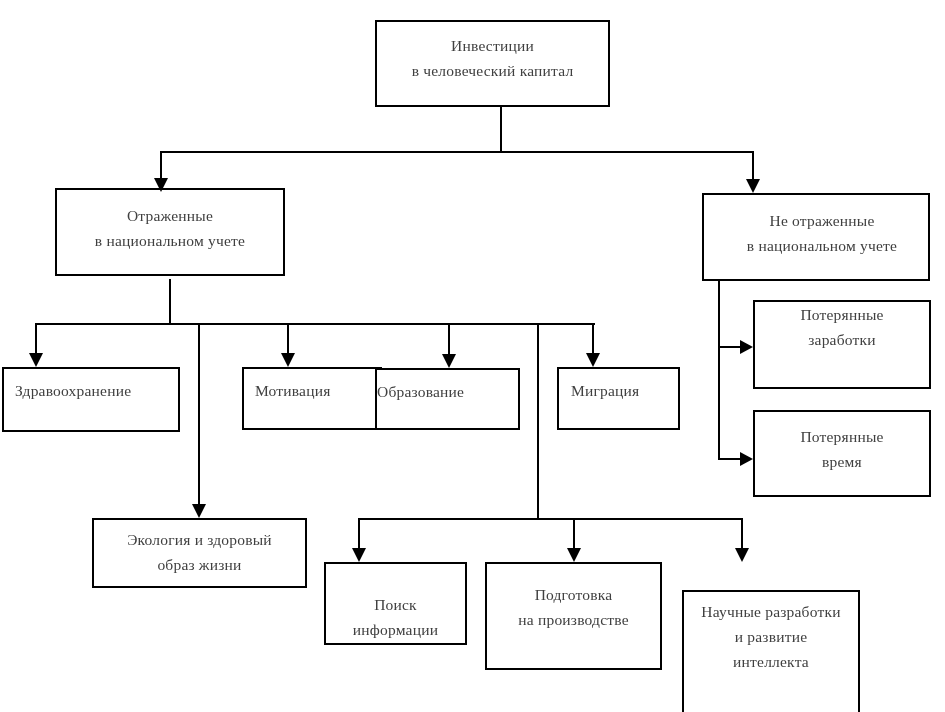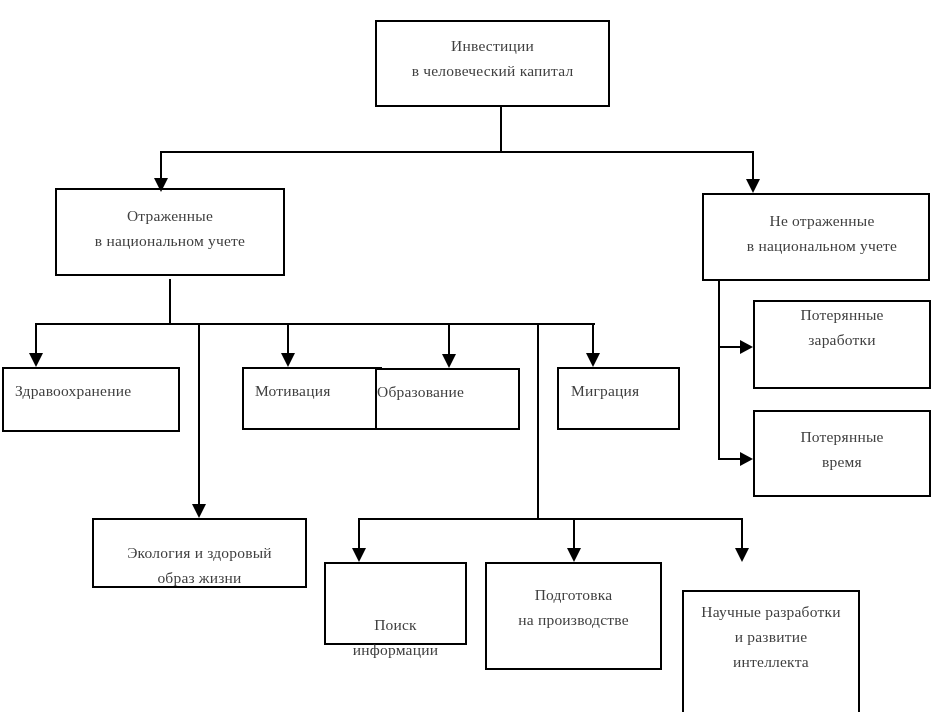--- a/index.html
+++ b/index.html
@@ -95,26 +95,26 @@
     <div class="node-label" style="">Потерянные
 заработки</div>
   </div>
 
   <div class="node" style="left:753px;top:410px;width:178px;height:87px;">
     <div class="node-label" style="padding-top:12px;">Потерянные
 время</div>
   </div>
 
   <div class="node" style="left:92px;top:518px;width:215px;height:70px;">
-    <div class="node-label" style="padding-top:7px;margin-top:13px;">Экология и здоровый
+    <div class="node-label" style="padding-top:7px;">Экология и здоровый
 образ жизни</div>
   </div>
 
   <div class="node" style="left:324px;top:562px;width:143px;height:83px;">
-    <div class="node-label" style="padding-top:28px;margin-top:20px;">Поиск
+    <div class="node-label" style="padding-top:28px;">Поиск
 информации</div>
   </div>
 
   <div class="node" style="left:485px;top:562px;width:177px;height:108px;">
     <div class="node-label" style="padding-top:18px;">Подготовка
 на производстве</div>
   </div>
 
   <div class="node" style="left:682px;top:562px;width:178px;height:126px;margin-top:28px;">
     <div class="node-label" style="padding-top:7px;">Научные разработки

